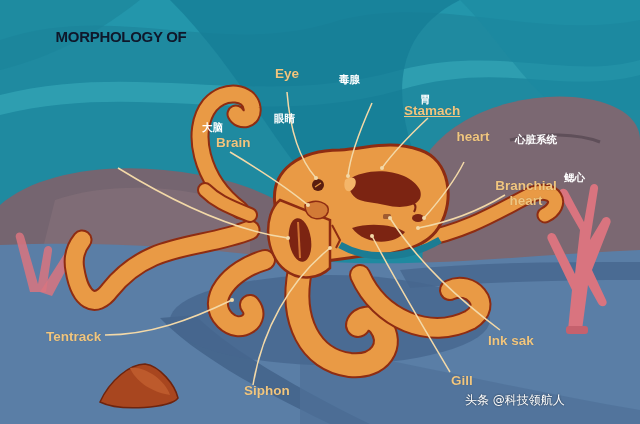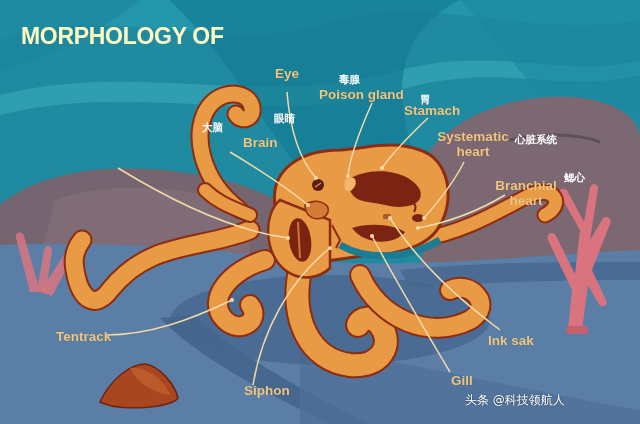--- a/index.html
+++ b/index.html
@@ -1,19 +1,19 @@
 <!DOCTYPE html>
 <html><head>
 <meta charset="utf-8">
 <style>
   html, body { margin: 0; padding: 0; }
   body { width: 640px; height: 424px; overflow: hidden; background: #1f8aa0; font-family: "Liberation Sans", "DejaVu Sans", sans-serif; }
   .stage { position: relative; width: 640px; height: 424px; overflow: hidden; }
   .stage svg.bg { position: absolute; left: 0; top: 0; width: 640px; height: 424px; }
-  .title { position: absolute; left: 21px; top: 24px; color: #fef9c3; font-weight: bold; font-size: 23px; line-height: 25px; letter-spacing: -0.3px; text-align: center; width: 200px; }
+  .title { position: absolute; left: 21px; top: 24px; color: #0f172a; font-weight: bold; font-size: 15px; line-height: 25px; letter-spacing: -0.3px; text-align: center; width: 200px; }
   .title div { white-space: nowrap; }
   .lbl { position: absolute; color: #f0c680; font-weight: bold; font-size: 13.5px; line-height: 15px; white-space: nowrap; text-shadow: 0 0 1px rgba(0,0,0,0.25); }
   .lbl.center { text-align: center; }
   .cn { position: absolute; color: #ffffff; font-size: 10.5px; line-height: 12px; white-space: nowrap; font-family: "DejaVu Sans", sans-serif; font-weight: bold; }
   .wm { position: absolute; left: 465px; top: 392px; color: #ffffff; font-size: 12px; font-family: "DejaVu Sans", sans-serif; text-shadow: 0 0 2px rgba(0,0,0,0.6); white-space: nowrap; }
 </style>
 </head>
 <body>
 
 <div class="stage">
@@ -133,42 +133,40 @@
   </svg>
 
   <div class="title">
     <div>MORPHOLOGY OF</div>
   </div>
 
   <div class="cn" style="left:274px; top:64px;margin-top:48px;">眼睛</div>
   <div class="lbl" style="left:275px; top:66px;">Eye</div>
 
   <div class="cn" style="left:339px; top:73px;">毒腺</div>
-  <div class="lbl" style="left:319px; top:87px;">Poison gland</div>
 
   <div class="cn" style="left:420px; top:93px;">胃</div>
-  <div class="lbl" style="left:404px; top:103px;">Stamach</div>
+  <div class="lbl" style="left:404px; top:103px;text-decoration:underline;">Stamach</div>
 
   <div class="cn" style="left:202px; top:121px;">大脑</div>
-  <div class="lbl" style="left:223px; top:135px;padding-left:20px;">Brain</div>
+  <div class="lbl" style="left:196px; top:135px;padding-left:20px;">Brain</div>
 
   <div class="lbl center" style="left:433px; top:129px; width:80px;">
-    <div>Systematic</div>
     <div>heart</div>
   </div>
   <div class="cn" style="left:515px; top:133px;">心脏系统</div>
 
   <div class="lbl center" style="left:492px; top:178px; width:68px;">
     <div>Branchial</div>
     <div>heart</div>
   </div>
   <div class="cn" style="left:564px; top:171px;">鳃心</div>
 
 
-  <div class="lbl" style="left:56px; top:329px;">Tentrack</div>
+  <div class="lbl" style="left:46px; top:329px;">Tentrack</div>
 
   <div class="lbl" style="left:244px; top:383px;">Siphon</div>
 
   <div class="lbl" style="left:488px; top:333px;">Ink sak</div>
 
   <div class="lbl" style="left:451px; top:373px;">Gill</div>
 
   <div class="wm">头条 @科技领航人</div>
 </div>
 

